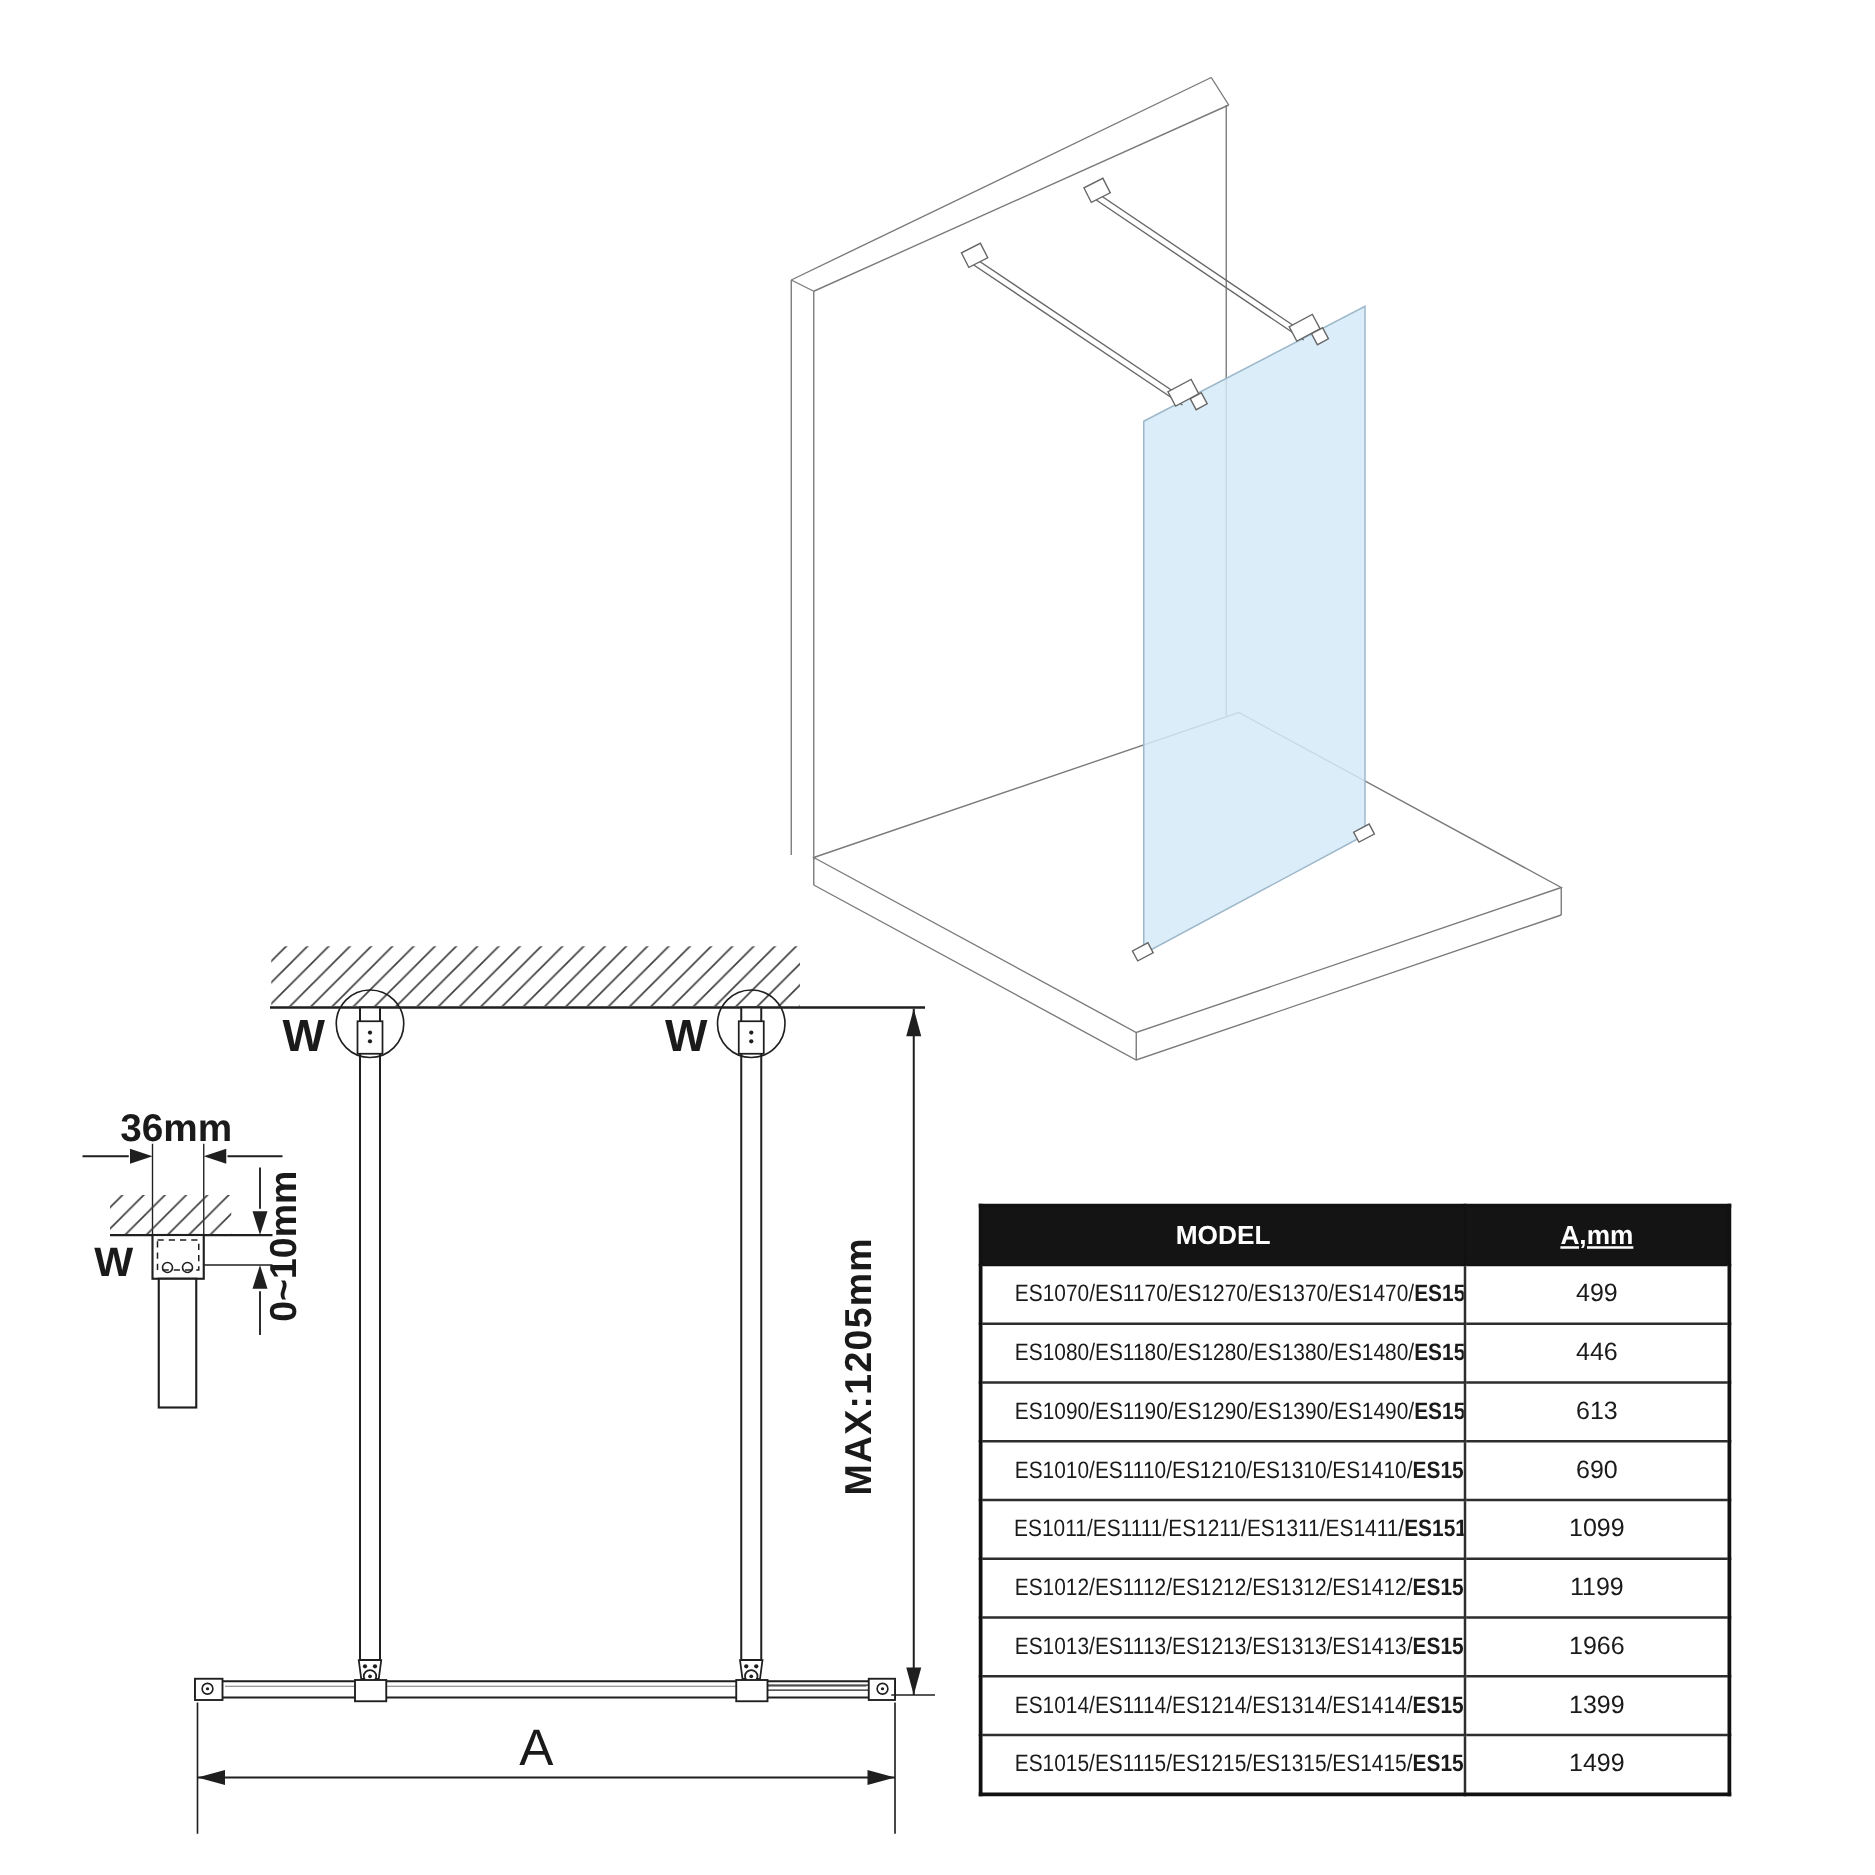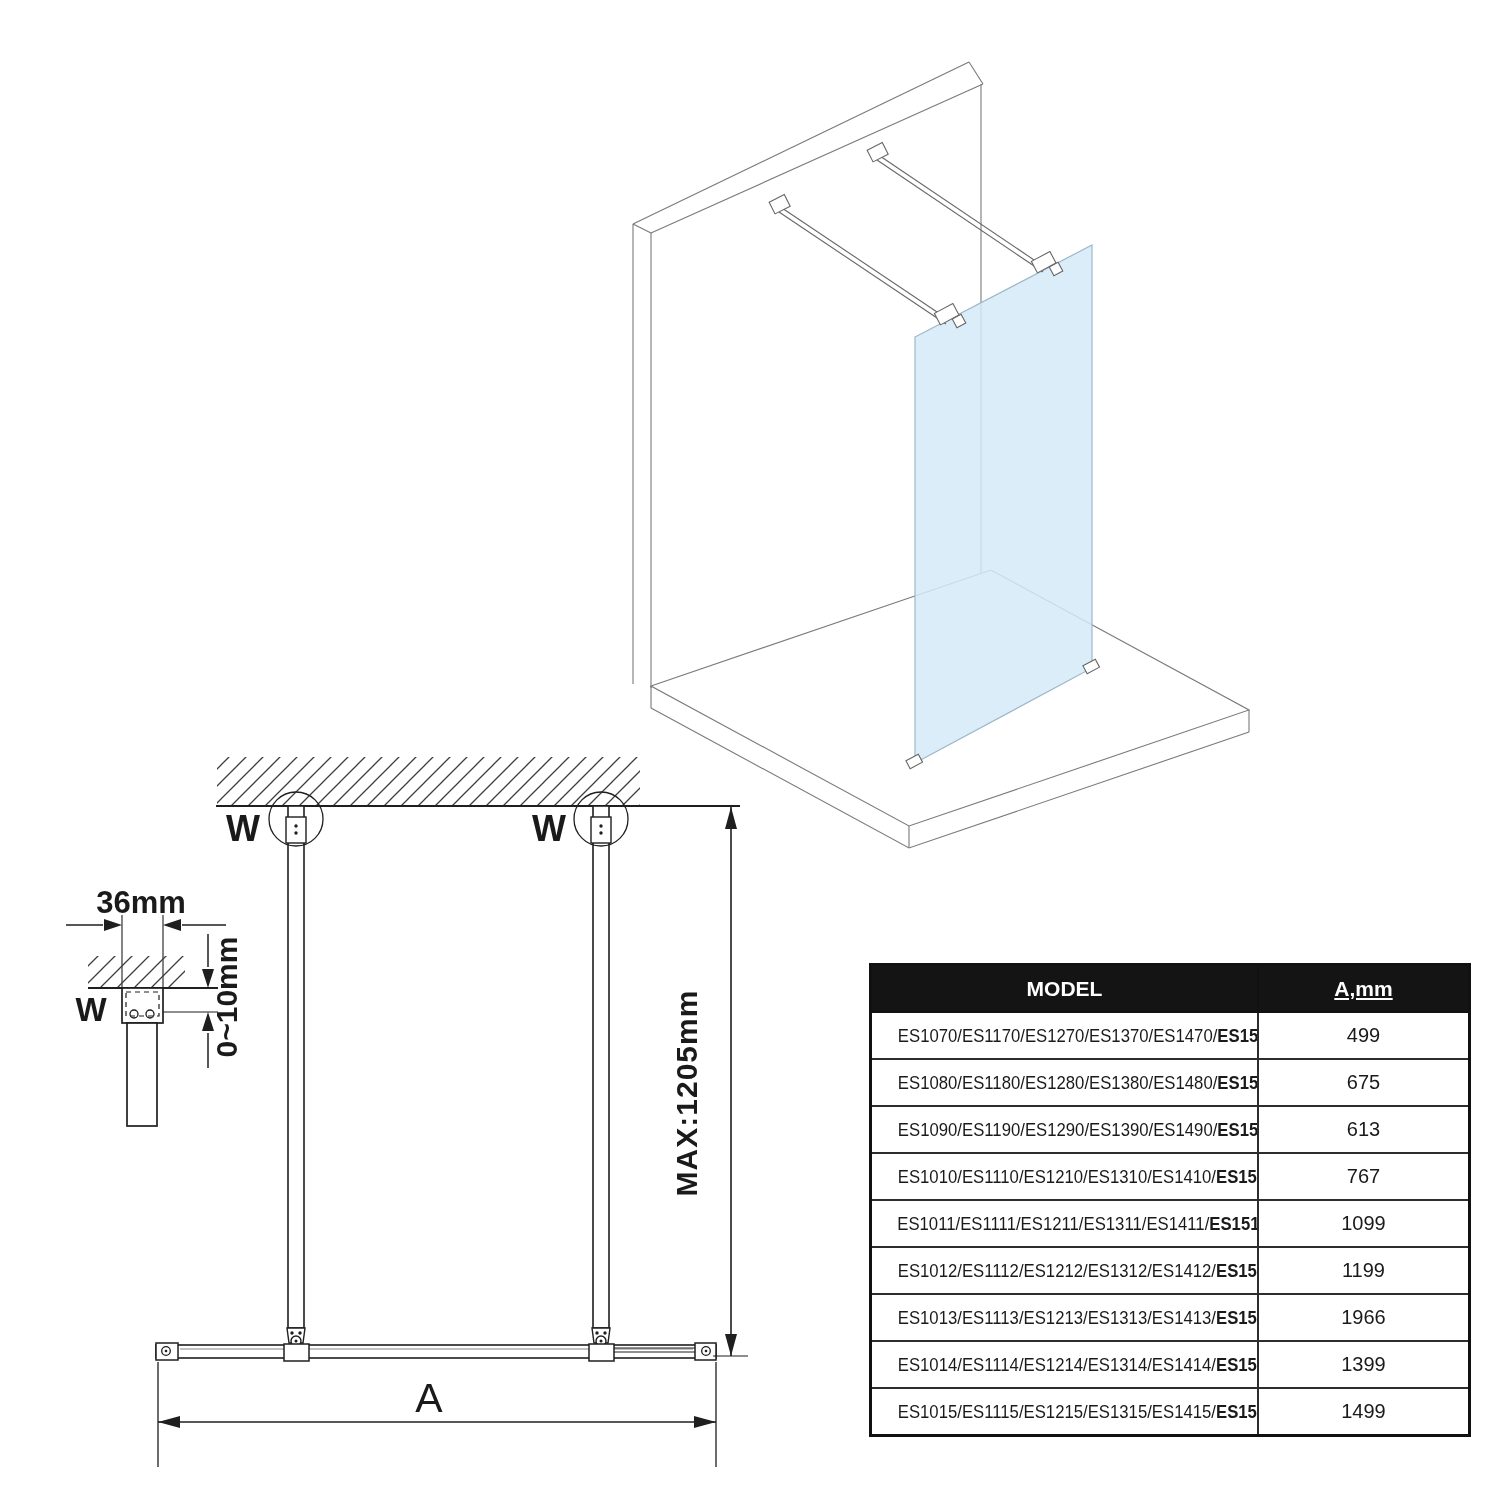--- a/index.html
+++ b/index.html
@@ -8,21 +8,21 @@
   .drawing-layer{position:absolute;left:0;top:0;width:1500px;height:1500px;}
 
   svg text{fill:#1a1a1a;}
   .dim-label{font-size:31px;font-weight:bold;}
   .dim-label-rot{font-size:30px;font-weight:bold;}
   .max-label{font-size:30px;font-weight:bold;letter-spacing:1px;}
   .w-label{font-size:36px;font-weight:bold;}
   .w-label-sm{font-size:33px;font-weight:bold;}
   .a-label{font-size:41px;font-weight:normal;}
 
-  .spec-table{position:absolute;left:869px;top:963px;}
+  .spec-table{position:absolute;left:783px;top:963px;}
   .spec-table table{border-collapse:collapse;table-layout:fixed;width:594px;background:#fff;
                     border:3px solid #111;}
   .spec-table th{background:#141414;color:#fff;font-size:21px;font-weight:bold;
                  height:45px;border:2px solid #111;padding:0;text-align:center;}
   .spec-table th.th-model{width:385px;}
   .spec-table th.th-a{width:209px;text-decoration:underline;}
   .spec-table td{border:2px solid #2d2d2d;height:45px;padding:0;text-align:center;
                  font-size:20px;color:#1a1a1a;white-space:nowrap;overflow:hidden;}
   .model-inner{display:inline-block;transform:scaleX(0.88);transform-origin:center;
                font-size:19px;white-space:nowrap;}
@@ -186,29 +186,29 @@
           <th class="th-a">A,mm</th>
         </tr>
       </thead>
       <tbody>
           <tr>
             <td><span class="model-inner"><span>ES1070/ES1170/ES1270/ES1370/ES1470/</span><span class="model-last">ES1570</span></span></td>
             <td>499</td>
           </tr>
           <tr>
             <td><span class="model-inner"><span>ES1080/ES1180/ES1280/ES1380/ES1480/</span><span class="model-last">ES1580</span></span></td>
-            <td>675</td>
+            <td>446</td>
           </tr>
           <tr>
             <td><span class="model-inner"><span>ES1090/ES1190/ES1290/ES1390/ES1490/</span><span class="model-last">ES1590</span></span></td>
             <td>613</td>
           </tr>
           <tr>
             <td><span class="model-inner"><span>ES1010/ES1110/ES1210/ES1310/ES1410/</span><span class="model-last">ES1510</span></span></td>
-            <td>767</td>
+            <td>690</td>
           </tr>
           <tr>
             <td><span class="model-inner"><span>ES1011/ES1111/ES1211/ES1311/ES1411/</span><span class="model-last">ES1511</span></span></td>
             <td>1099</td>
           </tr>
           <tr>
             <td><span class="model-inner"><span>ES1012/ES1112/ES1212/ES1312/ES1412/</span><span class="model-last">ES1512</span></span></td>
             <td>1199</td>
           </tr>
           <tr>

